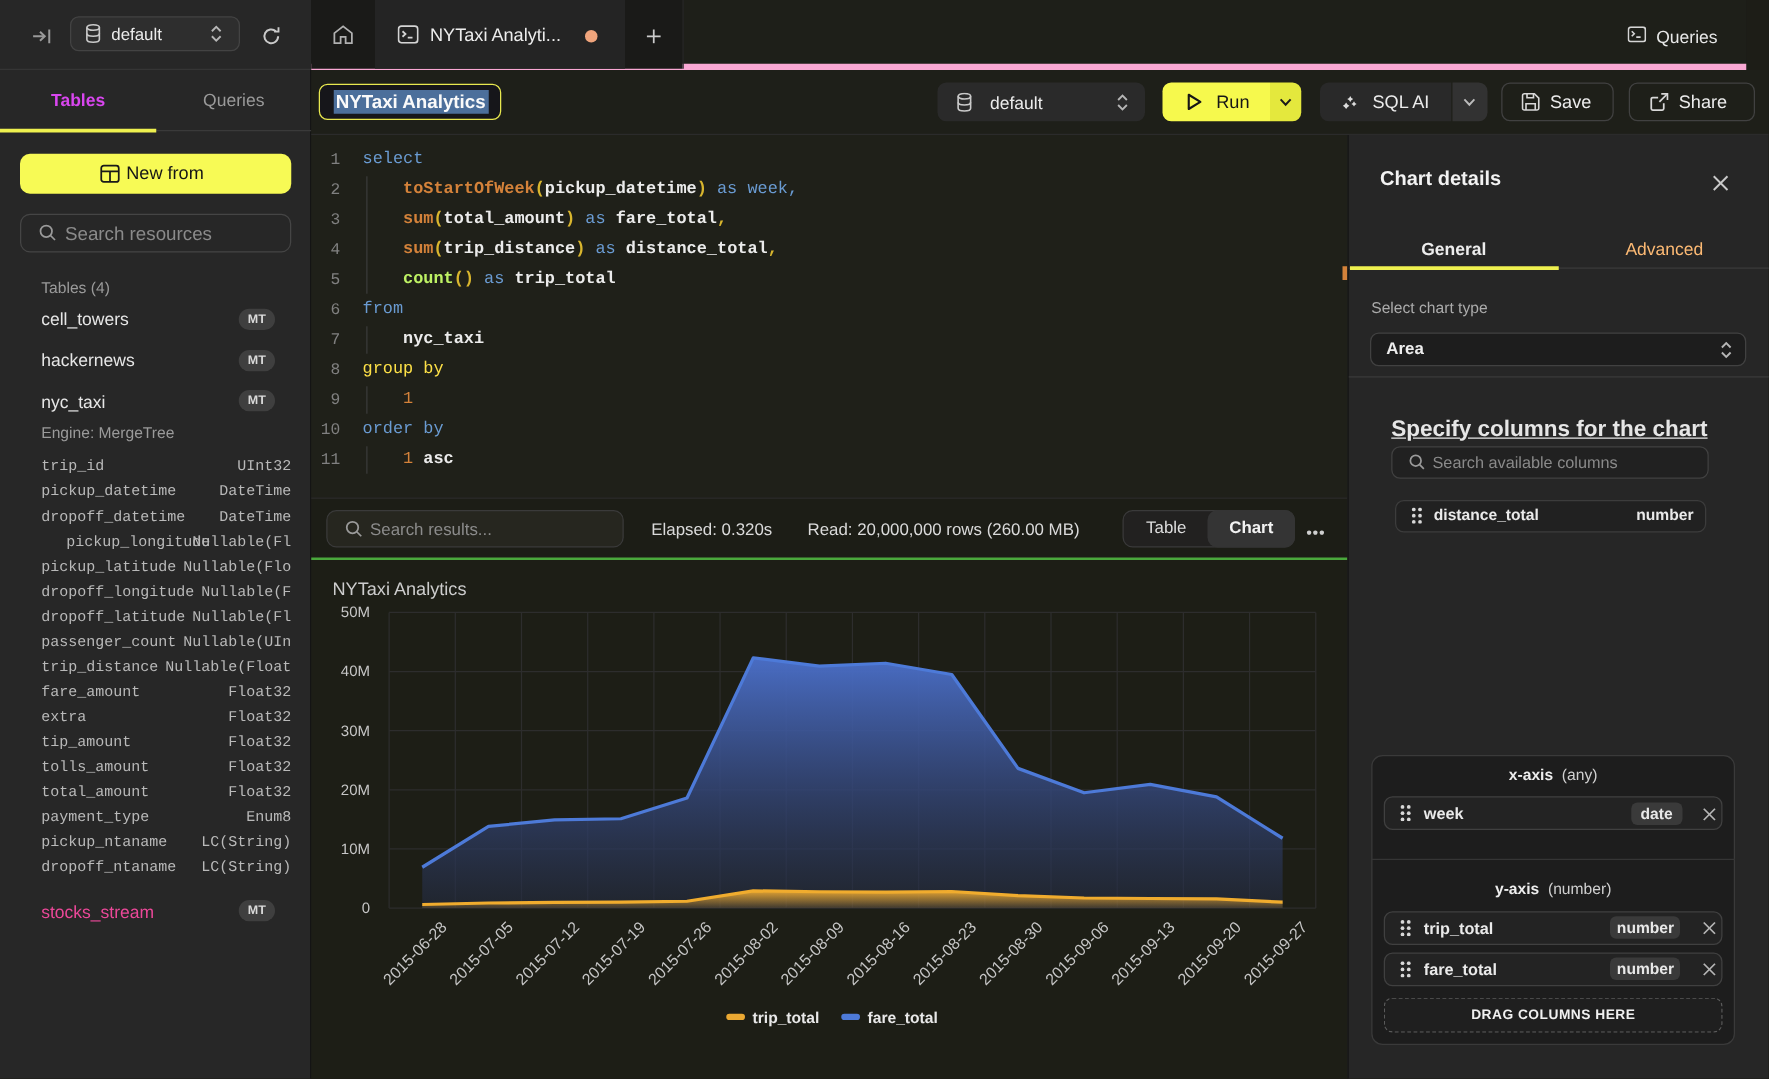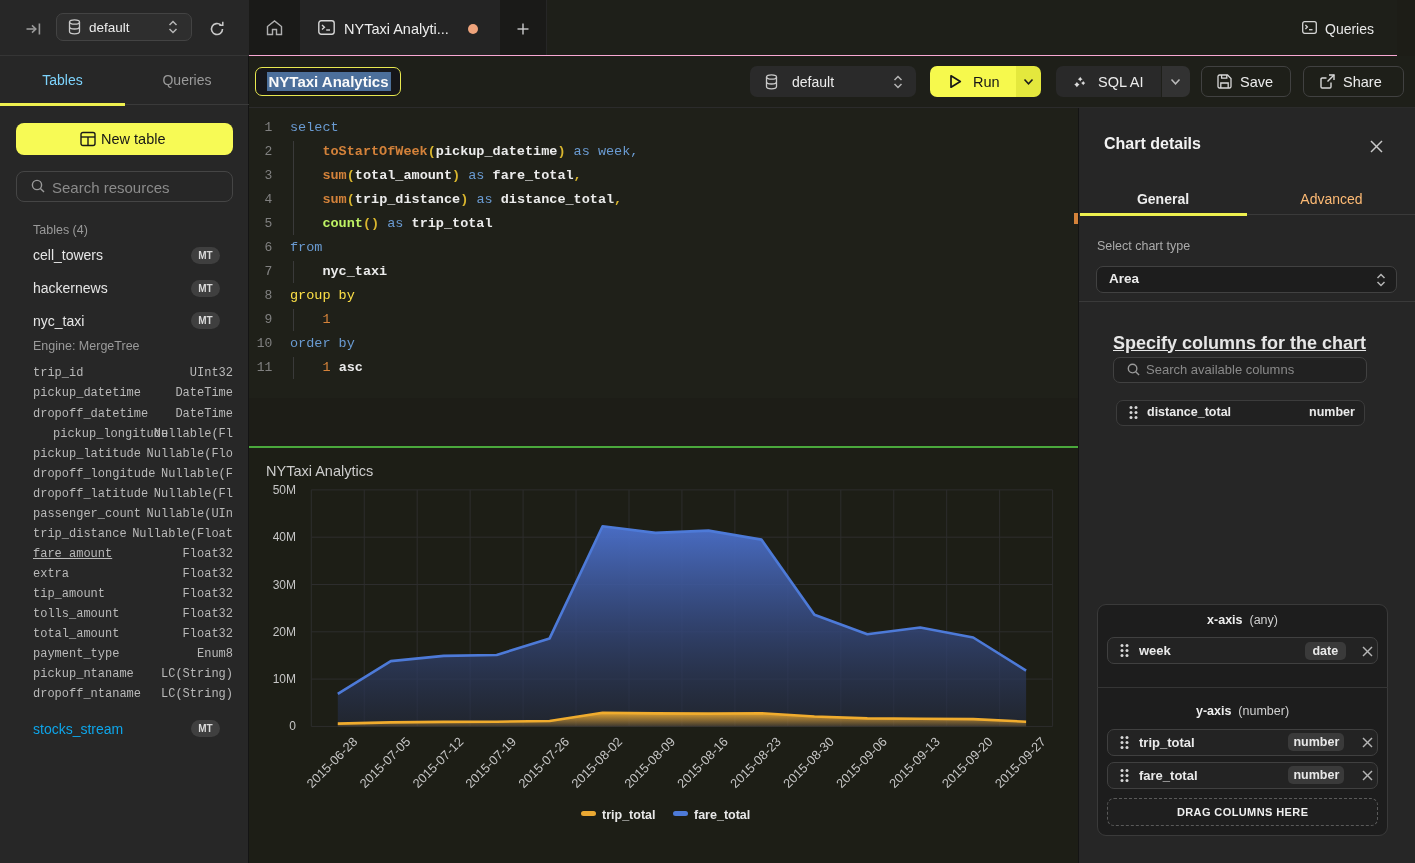--- a/index.html
+++ b/index.html
@@ -29,31 +29,31 @@
     <svg class="abs" style="left:168px;top:20px;" width="10" height="14" viewBox="0 0 10 14" fill="none" stroke="#b5b5b5" stroke-width="1.5">
       <path d="M1.5 5 L5 1.5 L8.5 5"></path>
         <path d="M1.5 9 L5 12.5 L8.5 9"></path>
     </svg>
     <svg class="abs" style="left:209px;top:21px;" width="16" height="16" viewBox="0 0 16 16" fill="none" stroke="#c9c9c9" stroke-width="1.6">
       <path d="M13.5 8 a5.5 5.5 0 1 1 -1.8 -4.05"></path>
         <path d="M13.8 0.8 L13.8 4.3 L10.3 4.3" stroke-width="1.5"></path>
     </svg>
 
     <div class="abs" style="left:0;top:56px;width:249px;height:49px;border-bottom:1px solid #3a3a3a;"></div>
-    <div class="abs" style="left:0;top:72px;width:125px;text-align:center;font-size:14px;font-weight:normal;color:#7dd3fc;">Tables</div>
+    <div class="abs" style="left:0;top:72px;width:125px;text-align:center;font-size:14px;font-weight:bold;color:#d946ef;">Tables</div>
     <div class="abs" style="left:125px;top:72px;width:124px;text-align:center;font-size:14px;color:#9a9a9a;">Queries</div>
     <div class="abs" style="left:0;top:102.5px;width:125px;height:3px;background:#eef04f;"></div>
 
     <div class="abs" style="left:16px;top:123px;width:217px;height:32px;background:#f7fa55;border-radius:8px;"></div>
     <svg class="abs" style="left:80px;top:131px;" width="16" height="16" viewBox="0 0 16 16" fill="none" stroke="#191919" stroke-width="1.4">
       <rect x="1" y="1.5" width="14" height="13" rx="2"></rect>
         <line x1="1" y1="6" x2="15" y2="6"></line>
         <line x1="8" y1="6" x2="8" y2="14.5"></line>
     </svg>
-    <div class="abs" style="left:101px;top:131px;font-size:14.5px;color:#161616;">New table</div>
+    <div class="abs" style="left:101px;top:131px;font-size:14.5px;color:#161616;">New from</div>
 
     <div class="abs" style="left:16px;top:171px;width:217px;height:31px;border:1px solid #454545;border-radius:8px;"></div>
     <svg class="abs" style="left:31px;top:179px;" width="14" height="14" viewBox="0 0 14 14" fill="none" stroke="#9a9a9a" stroke-width="1.4">
       <circle cx="6" cy="6" r="4.6"></circle>
         <line x1="9.4" y1="9.4" x2="13" y2="13"></line>
     </svg>
     <div class="abs" style="left:52px;top:179px;font-size:15px;color:#8b8b8b;">Search resources</div>
     <div class="abs" style="left:33px;top:223px;font-size:12.5px;color:#9a9a9a;">Tables (4)</div>
     <div class="abs" style="left:33px;top:247.0px;font-size:14px;color:#e6e6e6;">cell_towers</div>
     <div class="abs" style="left:191px;top:246.5px;width:29px;height:17px;background:#3f3f3f;border-radius:9px;text-align:center;font-size:10px;font-weight:bold;color:#dadada;line-height:17px;">MT</div>
@@ -73,41 +73,41 @@
     <div class="abs" style="left:33px;top:446.6px;font-family:'Liberation Mono',monospace;font-size:12px;color:#b9b9b9;white-space:pre;">pickup_latitude</div>
     <div class="abs" style="left:0;top:446.6px;width:233px;text-align:right;font-family:'Liberation Mono',monospace;font-size:12px;color:#b9b9b9;white-space:pre;">Nullable(Flo</div>
     <div class="abs" style="left:33px;top:466.7px;font-family:'Liberation Mono',monospace;font-size:12px;color:#b9b9b9;white-space:pre;">dropoff_longitude</div>
     <div class="abs" style="left:0;top:466.7px;width:233px;text-align:right;font-family:'Liberation Mono',monospace;font-size:12px;color:#b9b9b9;white-space:pre;">Nullable(F</div>
     <div class="abs" style="left:33px;top:486.7px;font-family:'Liberation Mono',monospace;font-size:12px;color:#b9b9b9;white-space:pre;">dropoff_latitude</div>
     <div class="abs" style="left:0;top:486.7px;width:233px;text-align:right;font-family:'Liberation Mono',monospace;font-size:12px;color:#b9b9b9;white-space:pre;">Nullable(Fl</div>
     <div class="abs" style="left:33px;top:506.8px;font-family:'Liberation Mono',monospace;font-size:12px;color:#b9b9b9;white-space:pre;">passenger_count</div>
     <div class="abs" style="left:0;top:506.8px;width:233px;text-align:right;font-family:'Liberation Mono',monospace;font-size:12px;color:#b9b9b9;white-space:pre;">Nullable(UIn</div>
     <div class="abs" style="left:33px;top:526.8px;font-family:'Liberation Mono',monospace;font-size:12px;color:#b9b9b9;white-space:pre;">trip_distance</div>
     <div class="abs" style="left:0;top:526.8px;width:233px;text-align:right;font-family:'Liberation Mono',monospace;font-size:12px;color:#b9b9b9;white-space:pre;">Nullable(Float</div>
-    <div class="abs" style="left:33px;top:546.8px;font-family:'Liberation Mono',monospace;font-size:12px;color:#b9b9b9;white-space:pre;text-decoration:underline;">fare_amount</div>
+    <div class="abs" style="left:33px;top:546.8px;font-family:'Liberation Mono',monospace;font-size:12px;color:#b9b9b9;white-space:pre;">fare_amount</div>
     <div class="abs" style="left:0;top:546.8px;width:233px;text-align:right;font-family:'Liberation Mono',monospace;font-size:12px;color:#b9b9b9;white-space:pre;">Float32</div>
     <div class="abs" style="left:33px;top:566.9px;font-family:'Liberation Mono',monospace;font-size:12px;color:#b9b9b9;white-space:pre;">extra</div>
     <div class="abs" style="left:0;top:566.9px;width:233px;text-align:right;font-family:'Liberation Mono',monospace;font-size:12px;color:#b9b9b9;white-space:pre;">Float32</div>
     <div class="abs" style="left:33px;top:586.9px;font-family:'Liberation Mono',monospace;font-size:12px;color:#b9b9b9;white-space:pre;">tip_amount</div>
     <div class="abs" style="left:0;top:586.9px;width:233px;text-align:right;font-family:'Liberation Mono',monospace;font-size:12px;color:#b9b9b9;white-space:pre;">Float32</div>
     <div class="abs" style="left:33px;top:607.0px;font-family:'Liberation Mono',monospace;font-size:12px;color:#b9b9b9;white-space:pre;">tolls_amount</div>
     <div class="abs" style="left:0;top:607.0px;width:233px;text-align:right;font-family:'Liberation Mono',monospace;font-size:12px;color:#b9b9b9;white-space:pre;">Float32</div>
     <div class="abs" style="left:33px;top:627.0px;font-family:'Liberation Mono',monospace;font-size:12px;color:#b9b9b9;white-space:pre;">total_amount</div>
     <div class="abs" style="left:0;top:627.0px;width:233px;text-align:right;font-family:'Liberation Mono',monospace;font-size:12px;color:#b9b9b9;white-space:pre;">Float32</div>
     <div class="abs" style="left:33px;top:647.1px;font-family:'Liberation Mono',monospace;font-size:12px;color:#b9b9b9;white-space:pre;">payment_type</div>
     <div class="abs" style="left:0;top:647.1px;width:233px;text-align:right;font-family:'Liberation Mono',monospace;font-size:12px;color:#b9b9b9;white-space:pre;">Enum8</div>
     <div class="abs" style="left:33px;top:667.1px;font-family:'Liberation Mono',monospace;font-size:12px;color:#b9b9b9;white-space:pre;">pickup_ntaname</div>
     <div class="abs" style="left:0;top:667.1px;width:233px;text-align:right;font-family:'Liberation Mono',monospace;font-size:12px;color:#b9b9b9;white-space:pre;">LC(String)</div>
     <div class="abs" style="left:33px;top:687.2px;font-family:'Liberation Mono',monospace;font-size:12px;color:#b9b9b9;white-space:pre;">dropoff_ntaname</div>
     <div class="abs" style="left:0;top:687.2px;width:233px;text-align:right;font-family:'Liberation Mono',monospace;font-size:12px;color:#b9b9b9;white-space:pre;">LC(String)</div>
-    <div class="abs" style="left:33px;top:720.5px;font-size:14px;color:#0ea5e9;">stocks_stream</div>
+    <div class="abs" style="left:33px;top:720.5px;font-size:14px;color:#ec4899;">stocks_stream</div>
     <div class="abs" style="left:191px;top:720.0px;width:29px;height:17px;background:#3f3f3f;border-radius:9px;text-align:center;font-size:10px;font-weight:bold;color:#dadada;line-height:17px;">MT</div>
   </div>
 
-  <div class="abs" id="topbar" style="left:249px;top:0;width:1148px;height:56px;background:#1e1f19;border-bottom:1px solid #f9a8d4;">
+  <div class="abs" id="topbar" style="left:249px;top:0;width:1148px;height:56px;background:#1e1f19;border-bottom:5px solid #f9a8d4;">
     <div class="abs" style="left:0;top:0;width:297px;height:55px;background:#1a1a18;"></div>
     <svg class="abs" style="left:17px;top:20px;" width="17" height="16" viewBox="0 0 17 16" fill="none" stroke="#b0b0b0" stroke-width="1.4">
       <path d="M1.5 6.5 L8.5 1 L15.5 6.5 V14.5 H10.5 V9.5 H6.5 V14.5 H1.5 Z"></path>
     </svg>
     <div class="abs" style="left:51px;top:0;width:200px;height:55px;background:#242424;"></div>
     <svg class="abs" style="left:69px;top:20px;" width="17" height="15" viewBox="0 0 17 15" fill="none" stroke="#d5d5d5" stroke-width="1.4">
       <rect x="0.8" y="0.8" width="15.4" height="13.4" rx="2.4"></rect>
         <path d="M4 5 L6.4 7.2 L4 9.4"></path>
         <line x1="8.2" y1="10" x2="12" y2="10"></line>
     </svg>
@@ -202,20 +202,35 @@
     <div class="abs" style="left:41px;top:228px;font-family:'Liberation Mono',monospace;font-size:13.5px;font-weight:bold;white-space:pre;"><span style="color:#6a9bd2;font-weight:500">order by</span></div>
     <div class="abs" style="left:0;top:252px;width:23.3px;text-align:right;font-family:'Liberation Mono',monospace;font-size:13px;color:#808080;">11</div>
     <div class="abs" style="left:41px;top:252px;font-family:'Liberation Mono',monospace;font-size:13.5px;font-weight:bold;white-space:pre;">    <span style="color:#d4823a;font-weight:500">1</span> <span style="color:#ebebeb">asc</span></div>
     <div class="abs" style="left:44px;top:33px;width:1px;height:94px;background:#3a3a3a;"></div>
     <div class="abs" style="left:44px;top:153px;width:1px;height:22px;background:#3a3a3a;"></div>
     <div class="abs" style="left:44px;top:201px;width:1px;height:22px;background:#3a3a3a;"></div>
     <div class="abs" style="left:44px;top:249px;width:1px;height:22px;background:#3a3a3a;"></div>
     <div class="abs" style="left:825px;top:105px;width:4px;height:11px;background:#d4823a;"></div>
   </div>
 
+  <div class="abs" id="results" style="left:249px;top:398px;width:829px;height:48px;background:#1c1d16;border-top:1px solid #2b2b2b;">
+    <div class="abs" style="left:12px;top:9px;width:238px;height:30px;background:#26261f;border:1px solid #3a3a3a;border-radius:8px;"></div>
+    <svg class="abs" style="left:27px;top:17px;" width="14" height="14" viewBox="0 0 14 14" fill="none" stroke="#9a9a9a" stroke-width="1.4">
+      <circle cx="6" cy="6" r="4.6"></circle>
+        <line x1="9.4" y1="9.4" x2="13" y2="13"></line>
+    </svg>
+    <div class="abs" style="left:47px;top:17px;font-size:13.5px;color:#8b8b8b;">Search results...</div>
+    <div class="abs" style="left:272px;top:17px;font-size:13.5px;color:#dadada;">Elapsed: 0.320s</div>
+    <div class="abs" style="left:397px;top:17px;font-size:13.5px;color:#dadada;">Read: 20,000,000 rows (260.00 MB)</div>
+    <div class="abs" style="left:649px;top:8.5px;width:138px;height:30.5px;background:#222120;border:1px solid #3a3a3a;border-radius:8px;"></div>
+    <div class="abs" style="left:653px;top:15px;width:62px;text-align:center;font-size:13.5px;color:#dedede;">Table</div>
+    <div class="abs" style="left:717px;top:8.5px;width:70px;height:30.5px;background:#343434;border-radius:8px;"></div>
+    <div class="abs" style="left:717px;top:15px;width:70px;text-align:center;font-size:13.5px;font-weight:bold;color:#f2f2f2;">Chart</div>
+    <div class="abs" style="left:796px;top:19px;font-size:13px;color:#cfcfcf;letter-spacing:0.5px;">•••</div>
+  </div>
   <div class="abs" style="left:249px;top:445.5px;width:829px;height:2.5px;background:#4aa83c;"></div>
 
   <div class="abs" id="chartpanel" style="left:249px;top:448px;width:829px;height:415px;background:#1d1e16;">
     <svg class="abs" style="left:0;top:0;" width="829" height="415" viewBox="0 0 829 415">
       <defs>
         <linearGradient id="gblue" x1="0" y1="78" x2="0" y2="278.4" gradientUnits="userSpaceOnUse">
           <stop offset="0" stop-color="#4b70cb" stop-opacity="0.96"></stop>
             <stop offset="0.5" stop-color="#35497f" stop-opacity="0.82"></stop>
             <stop offset="1" stop-color="#232a3e" stop-opacity="0.6"></stop>
         </linearGradient>

